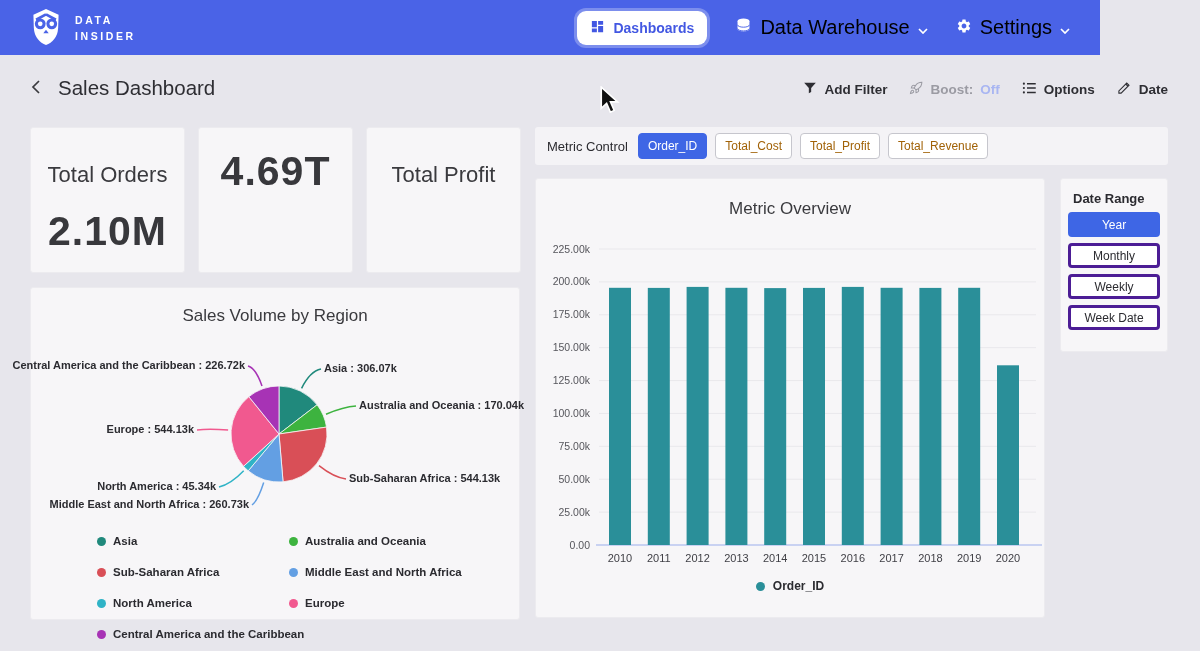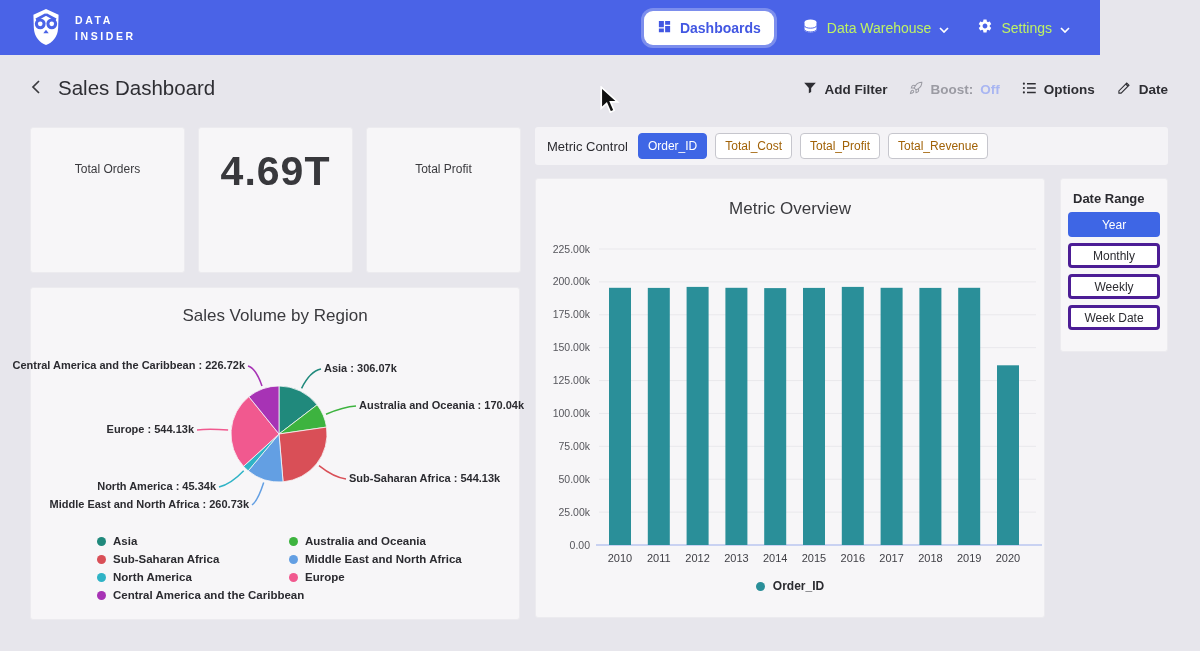--- a/index.html
+++ b/index.html
@@ -7,54 +7,54 @@
         font-family:"Liberation Sans", sans-serif;}
 
   
   .navbar{position:absolute;left:0;top:0;width:1100px;height:55px;background:#4A63E7;}
   .brand{position:absolute;left:28px;top:8px;display:flex;align-items:center;gap:11px;cursor:pointer;}
   .brand-text{color:#fff;font-size:10.5px;font-weight:bold;letter-spacing:2.6px;line-height:1.5;}
   .nav-right{position:absolute;right:30px;top:0;height:55px;display:flex;align-items:center;gap:28px;}
   .nav-pill{display:flex;align-items:center;gap:8px;background:#fff;color:#4257E2;font-weight:bold;
             font-size:14px;padding:8px 13px;border-radius:9px;border:none;cursor:pointer;
             box-shadow:0 0 0 3px rgba(255,255,255,.28);font-family:inherit;}
-  .nav-item{display:flex;align-items:center;gap:8px;color:#bef264;font-size:14px;font-weight:500;cursor:pointer;}
+  .nav-item{display:flex;align-items:center;gap:8px;color:#000000;font-size:20px;font-weight:500;cursor:pointer;}
 
   
   .page-header{position:absolute;left:0;top:55px;width:1200px;height:66px;}
   .back-btn{position:absolute;left:28px;top:24px;width:18px;height:18px;cursor:pointer;background:none;border:none;padding:0;}
   .page-title{position:absolute;left:58px;top:21px;font-size:20.5px;font-weight:500;color:#2E2E33;}
   .header-actions{position:absolute;right:32px;top:25px;display:flex;align-items:center;gap:22px;}
   .h-action{display:flex;align-items:center;gap:7px;font-size:13.5px;font-weight:bold;color:#2E2E33;cursor:pointer;}
   .h-action.muted{color:#9B9BA3;cursor:pointer;}
   .boost-off{color:#A9B6F2;}
 
   
   .kpi-card{position:absolute;top:127px;width:155px;height:146px;background:#F7F6F8;
             border:1px solid #ECEBEF;border-radius:3px;box-sizing:border-box;text-align:center;}
-  .kpi-label{margin-top:34px;font-size:12px;font-weight:500;color:#3A3A3E;}
+  .kpi-label{margin-top:34px;font-size:22px;font-weight:500;color:#3A3A3E;}
   .kpi-value{margin-top:20px;font-size:41px;font-weight:600;color:#38383C;letter-spacing:1px;}
 
   
   .metric-bar{position:absolute;left:535px;top:127px;width:633px;height:38px;background:#F4F3F6;
               border-radius:3px;display:flex;align-items:center;gap:8px;padding-left:12px;box-sizing:border-box;}
   .metric-label{font-size:13px;color:#2B2B30;margin-right:2px;}
   .chip{height:26px;padding:0 9px;border-radius:4px;border:1px solid #C6C6CD;background:#fff;
         font-size:12px;color:#a16207;font-family:inherit;cursor:pointer;}
   .chip.selected{background:#3E66E5;border-color:#3E66E5;color:#fff;}
 
   
   .panel{position:absolute;background:#F7F6F8;border:1px solid #ECEBEF;border-radius:3px;box-sizing:border-box;}
   .panel-title{position:absolute;left:0;width:100%;text-align:center;font-size:17px;color:#3A3A3E;font-weight:500;}
 
   
   .pie-panel{left:30px;top:287px;width:490px;height:333px;}
   .pie-stage{position:absolute;left:0;top:0;width:490px;height:333px;}
   .pie-label{position:absolute;font-size:11px;font-weight:bold;color:#2B2B30;white-space:nowrap;}
-  .legend-col{position:absolute;display:flex;flex-direction:column;gap:6px;}
+  .legend-col{position:absolute;display:flex;flex-direction:column;gap:19px;}
   .legend-item{display:flex;align-items:center;gap:7px;font-size:11.5px;font-weight:bold;color:#2B2B30;cursor:pointer;}
   .legend-dot{width:9px;height:9px;border-radius:50%;flex:none;}
 
   
   .bar-panel{left:535px;top:178px;width:510px;height:440px;}
   .bar-stage{position:absolute;left:0;top:0;width:510px;height:440px;}
   .bar-legend{position:absolute;bottom:24px;left:0;width:100%;display:flex;justify-content:center;
               align-items:center;gap:8px;font-size:12px;font-weight:bold;color:#2B2B30;cursor:pointer;}
 
   
@@ -175,20 +175,21 @@
               <path d="M14 6.4l3.6 3.6"></path>
           </svg>
         </span>
         <span>Date</span>
       </div>
     </div>
   </div>
 
   <div class="kpi-card" style="left:30px">
     <div class="kpi-label">Total Orders</div>
+    <div class="kpi-value">2.10M</div>
   </div>
   <div class="kpi-card" style="left:198px">
     <div class="kpi-value">4.69T</div>
   </div>
   <div class="kpi-card" style="left:366px">
     <div class="kpi-label">Total Profit</div>
   </div>
 
   <div class="metric-bar">
     <span class="metric-label">Metric Control</span>

